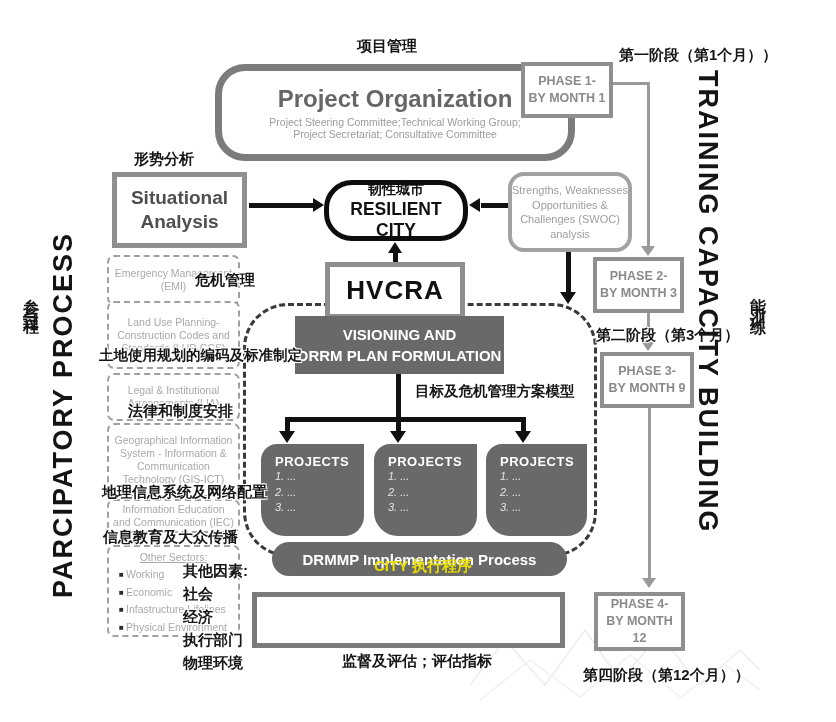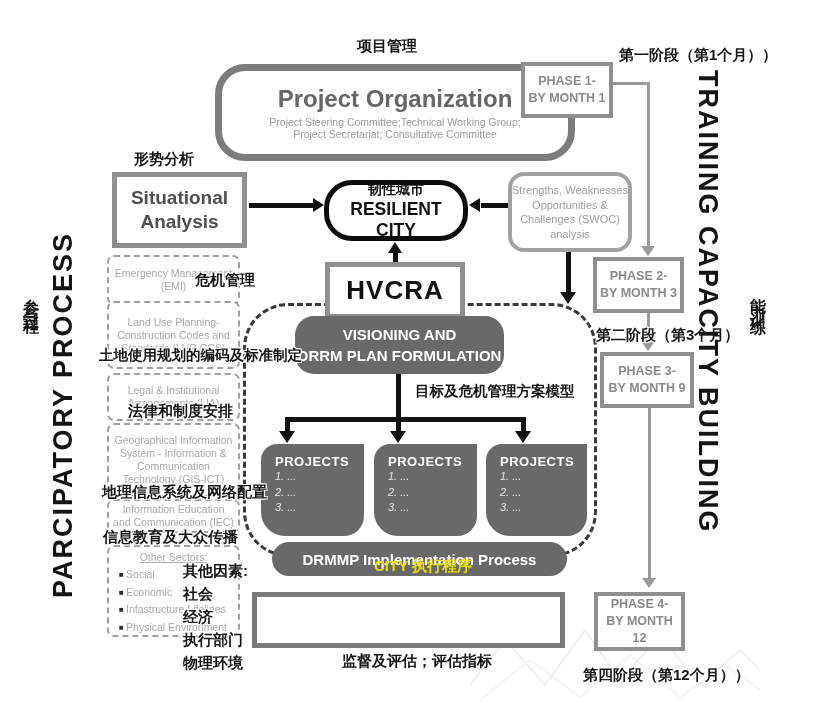--- a/index.html
+++ b/index.html
@@ -145,33 +145,33 @@
 
   <div class="dashbox" style="left:107px;top:499px;width:133px;height:34px;">
     <div>Information Education</div>
     <div>and Communication (IEC)</div>
   </div>
   <div class="cnlabel" style="left:103px;top:528px;">信息教育及大众传播</div>
 
   <div class="dashbox" style="left:107px;top:545px;width:133px;height:92px;justify-content:flex-start;padding-top:4px;">
     <div class="underline">Other Sectors:</div>
     <ul class="bullets">
-      <li>Social</li>
+      <li>Working</li>
       <li>Economic</li>
       <li>Infastructure Lifelines</li>
       <li>Physical Environment</li>
     </ul>
   </div>
   <div class="cnlabel" style="left:183px;top:562px;">其他因素:</div>
   <div class="cnlabel" style="left:183px;top:585px;">社会</div>
   <div class="cnlabel" style="left:183px;top:608px;">经济</div>
   <div class="cnlabel" style="left:183px;top:631px;">执行部门</div>
   <div class="cnlabel" style="left:183px;top:654px;">物理环境</div>
 
-  <div class="darkbox" style="left:295px;top:316px;width:209px;height:58px;display:flex;flex-direction:column;align-items:center;justify-content:center;border-radius:19px;">
+  <div class="darkbox" style="left:295px;top:316px;width:209px;height:58px;display:flex;flex-direction:column;align-items:center;justify-content:center;">
     <div style="font-weight:bold;font-size:15px;line-height:21px;">VISIONING AND</div>
     <div style="font-weight:bold;font-size:15px;line-height:21px;">DRRM PLAN FORMULATION</div>
   </div>
   <div class="cnlabel" style="left:415px;top:382px;font-size:14.5px;">目标及危机管理方案模型</div>
 
   <div class="darkbox projbox" style="left:261px;top:444px;width:103px;height:92px;">
     <div class="ptitle">PROJECTS</div>
     <div class="pitem">1. ...</div>
     <div class="pitem">2. ...</div>
     <div class="pitem">3. ...</div>

